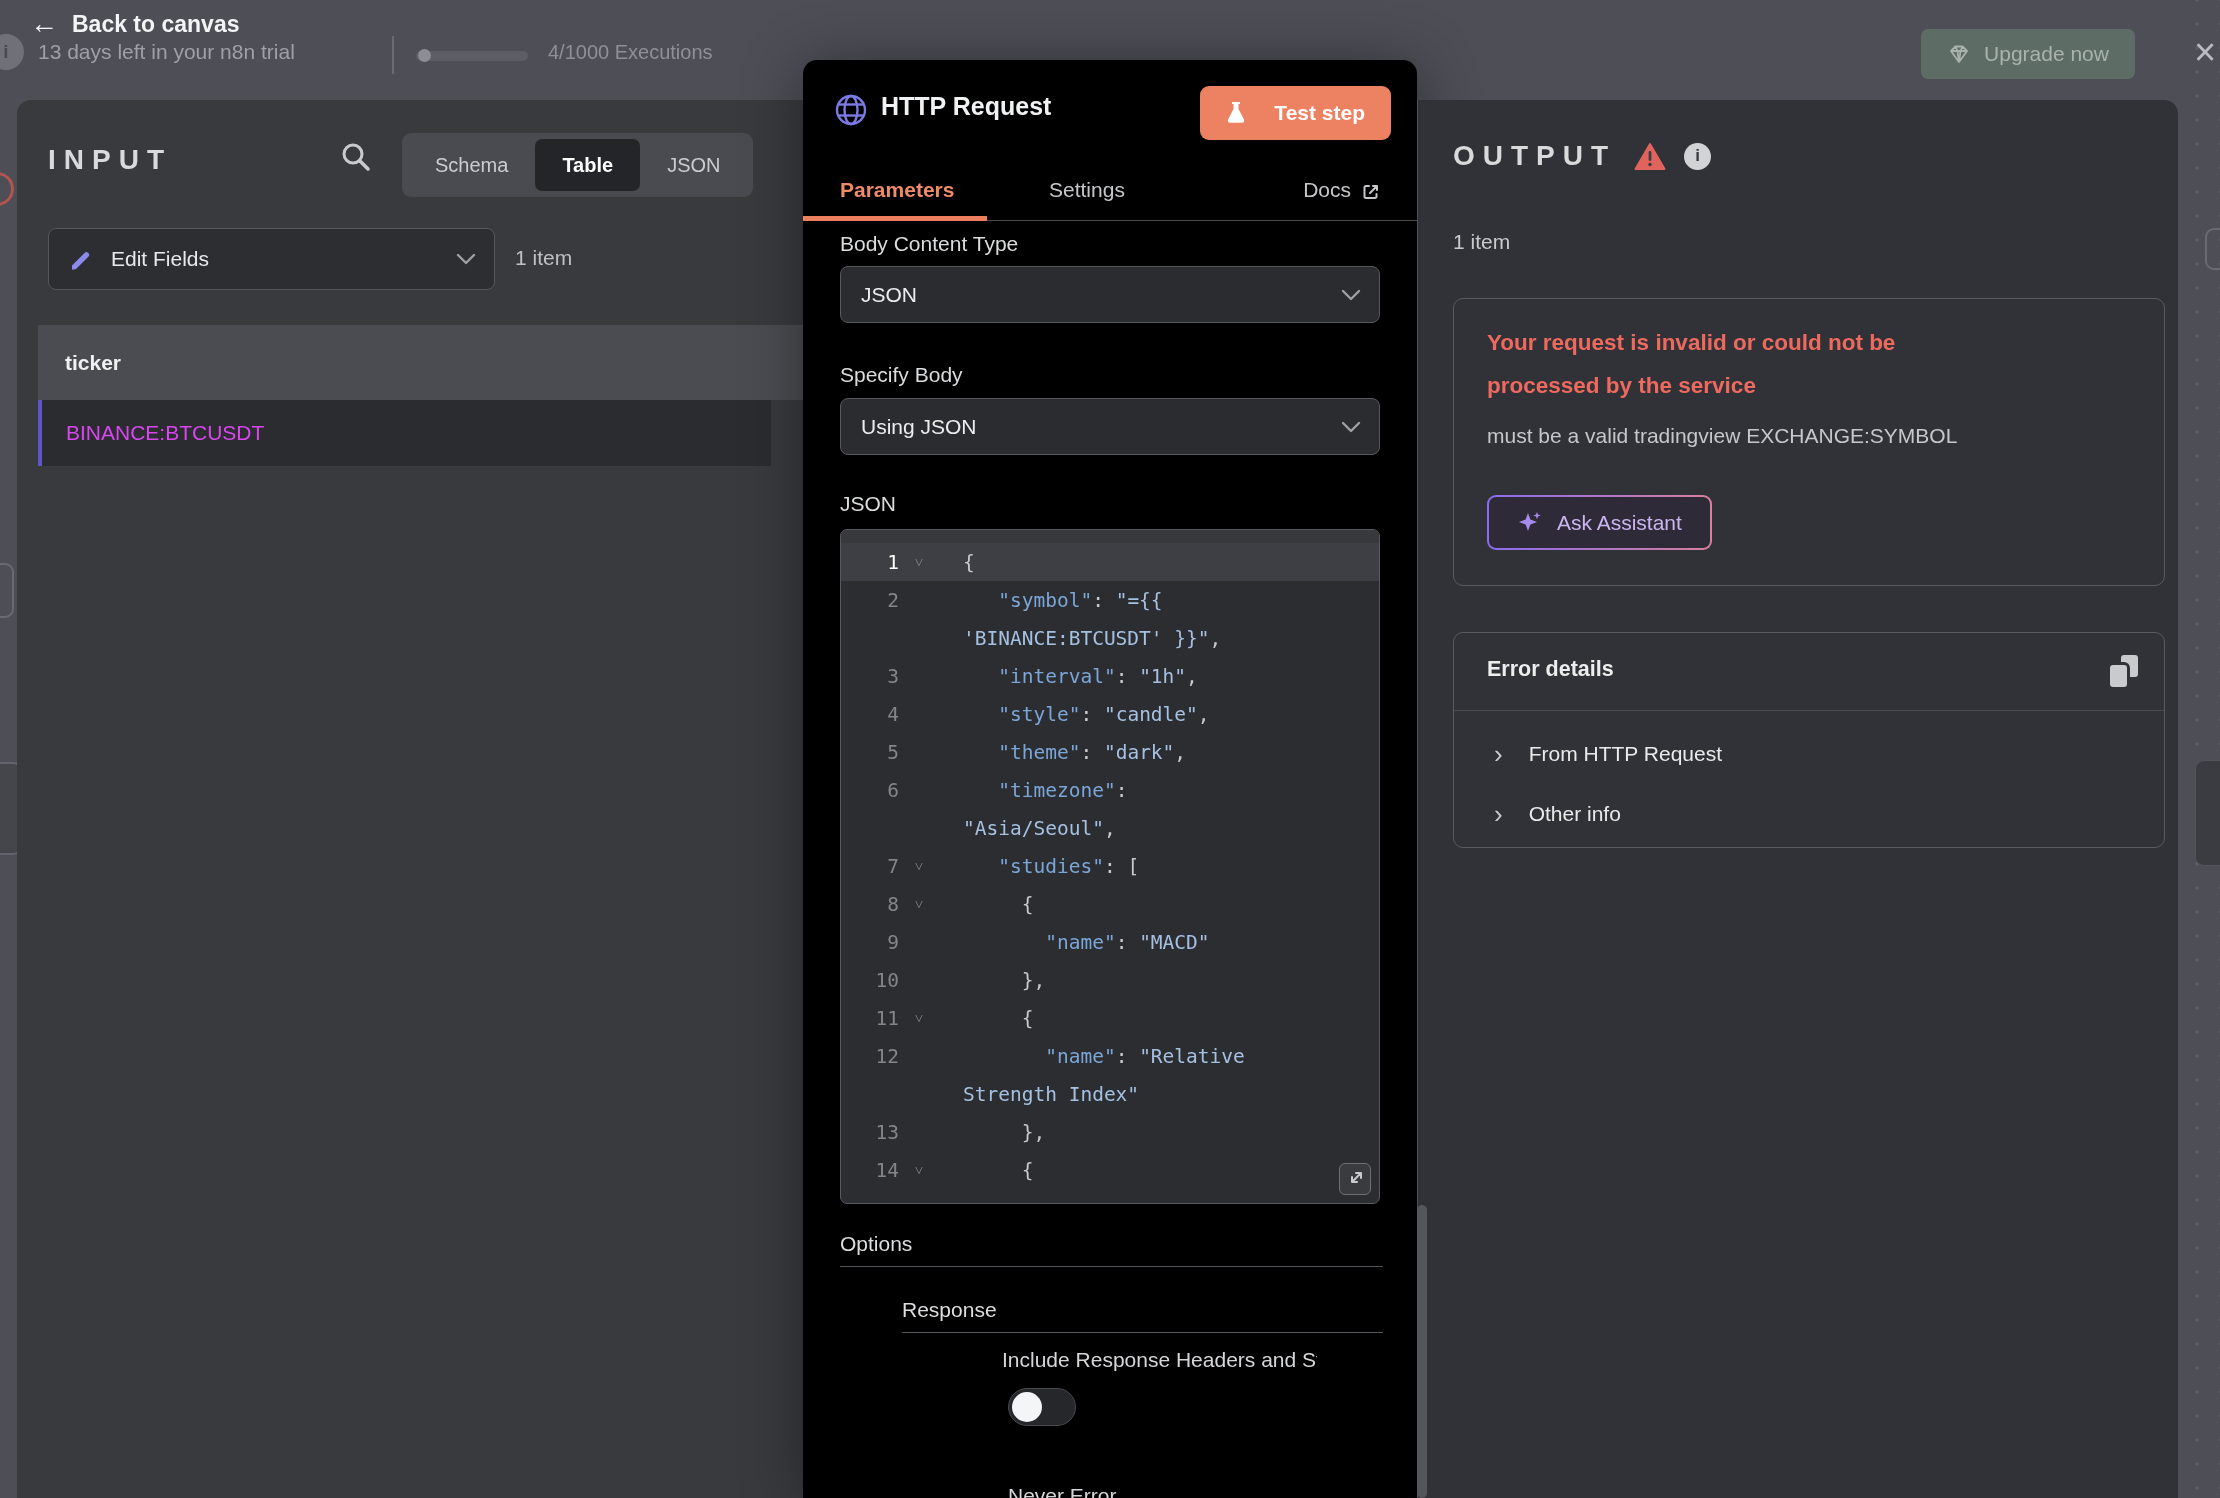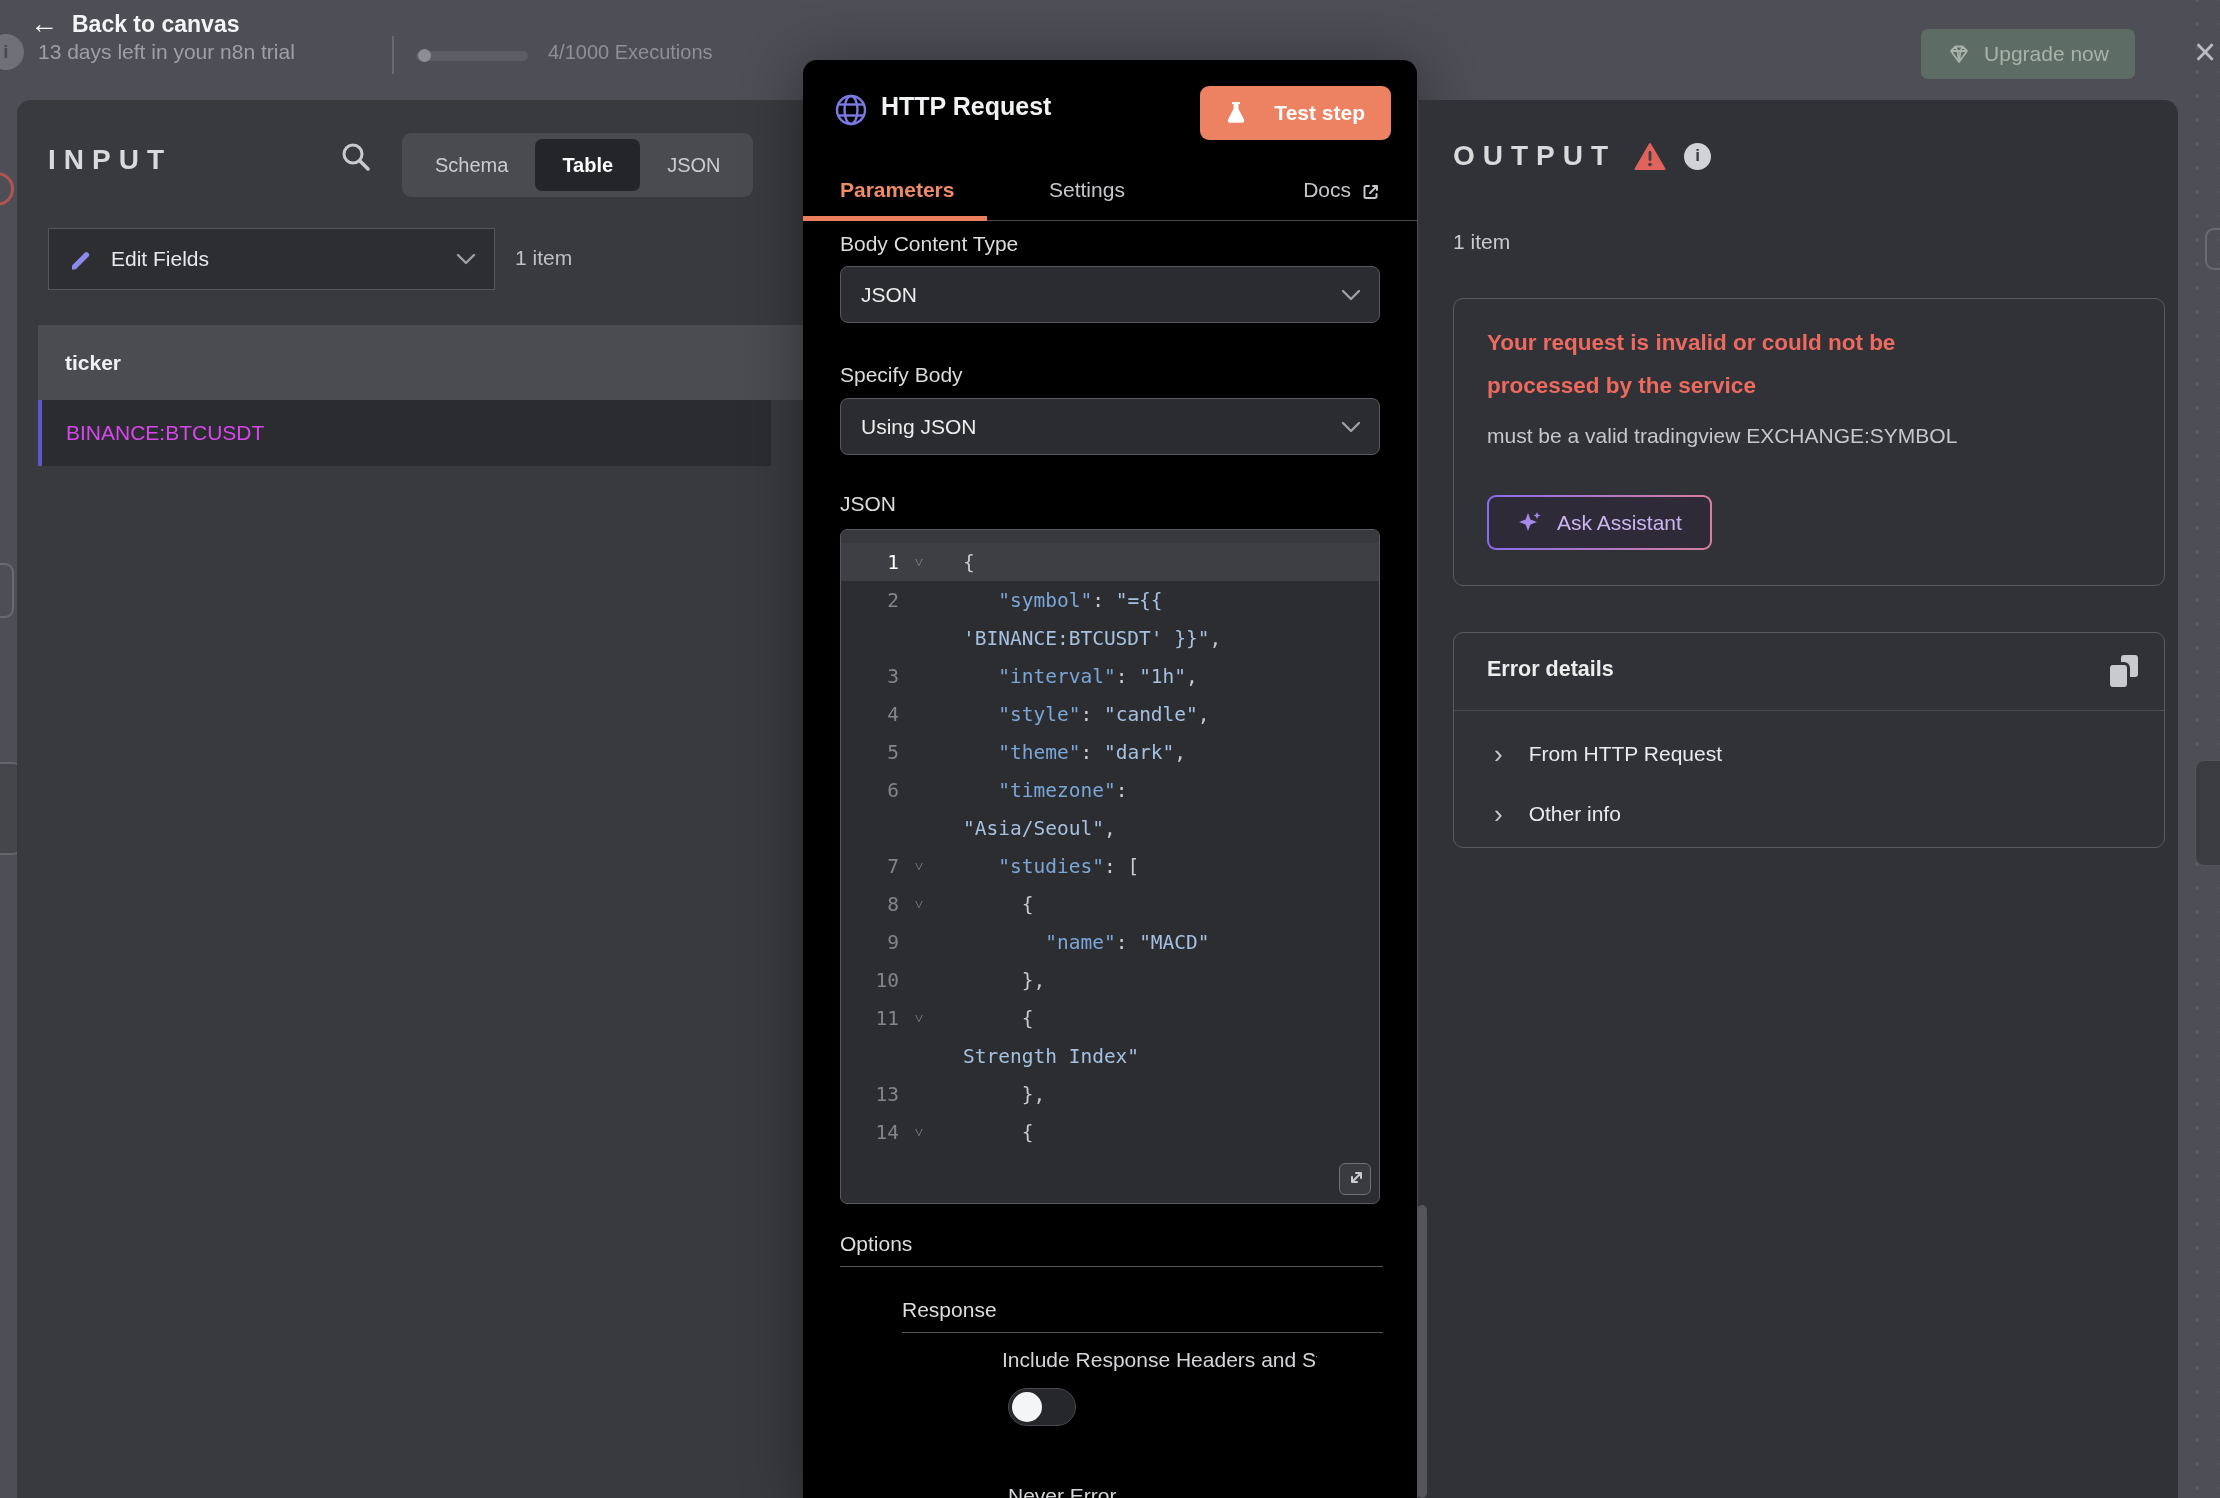--- a/index.html
+++ b/index.html
@@ -42,21 +42,21 @@
     background:#393a3e;border-radius:14px 0 0 0}
   .panel-title{font-size:28px;font-weight:bold;letter-spacing:8px;color:#d9dadc}
   .input-title{position:absolute;left:31px;top:44px}
   .search-btn{position:absolute;left:322px;top:40px;width:36px;height:36px;cursor:pointer}
   .tabgroup{position:absolute;left:385px;top:33px;height:64px;background:#4a4b50;border-radius:9px;
     display:flex;align-items:center;padding:0 6px;box-sizing:border-box}
   .tg-item{font-size:20px;color:#cbccd0;padding:0 27px;height:52px;line-height:52px;
     border-radius:7px;cursor:pointer;white-space:nowrap}
   .tg-item.active{background:#242529;color:#ffffff;font-weight:bold}
   .efields{position:absolute;left:31px;top:128px;width:447px;height:62px;background:#2d2e31;
-    border:1px solid #56575c;border-radius:0;box-sizing:border-box;display:flex;
+    border:1px solid #56575c;border-radius:8px;box-sizing:border-box;display:flex;
     align-items:center;cursor:pointer}
   .efields .pencil{margin:0 16px 0 20px;width:26px;height:26px}
   .efields .lbl{font-size:21px;color:#e8e9eb;flex:1}
   .efields .chev{margin-right:18px}
   .items-count{position:absolute;left:498px;top:146px;font-size:21px;color:#bfc0c5}
   .dtable-head{position:absolute;left:21px;top:225px;right:0;height:75px;background:#4b4c51;
     display:flex;align-items:center}
   .dtable-head .col{font-size:21px;font-weight:bold;color:#f0f1f2;padding-left:27px}
   .dtable-row{position:absolute;left:21px;top:300px;width:733px;height:66px;background:#2b2c30;
     border-left:4px solid #5e57c9;box-sizing:border-box;display:flex;align-items:center;cursor:pointer}
@@ -309,20 +309,25 @@
           <span class="gut">10</span>
           <span class="fold"></span>
           <span class="ccode">     <span class="t-p">},</span></span>
         </div>
         <div class="crow">
           <span class="gut">11</span>
           <span class="fold">˅</span>
           <span class="ccode">     <span class="t-p">{</span></span>
         </div>
         <div class="crow">
+          <span class="gut">12</span>
+          <span class="fold"></span>
+          <span class="ccode">       <span class="t-k">"name"</span><span class="t-p">: </span><span class="t-v">"Relative</span></span>
+        </div>
+        <div class="crow">
           <span class="gut"></span>
           <span class="fold"></span>
           <span class="ccode"><span class="t-v">Strength Index"</span></span>
         </div>
         <div class="crow">
           <span class="gut">13</span>
           <span class="fold"></span>
           <span class="ccode">     <span class="t-p">},</span></span>
         </div>
         <div class="crow">

